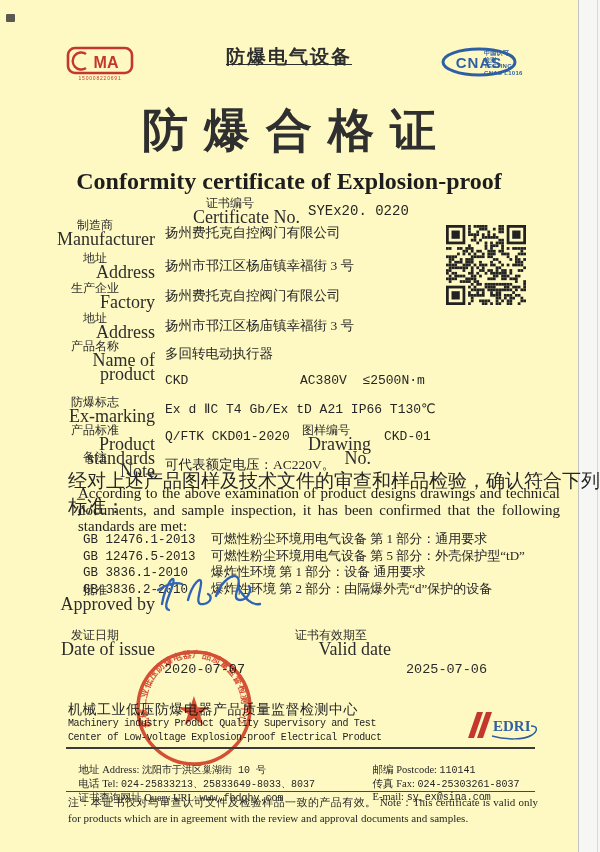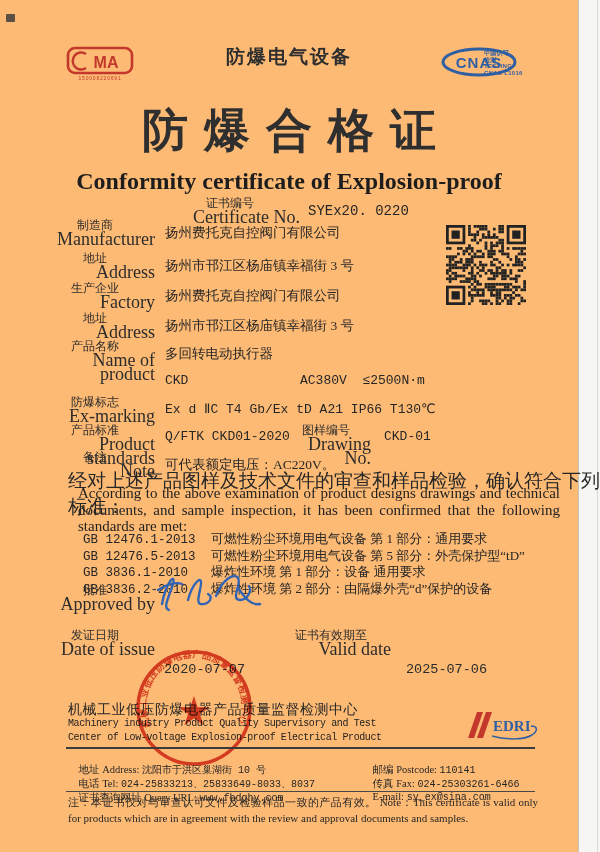--- a/index.html
+++ b/index.html
@@ -1,32 +1,32 @@
 <!DOCTYPE html>
 <html><head>
 <meta charset="utf-8">
 <style>
   * { margin:0; padding:0; box-sizing:border-box; }
   html,body { background:#e9e9e7; }
   #page {
     position:relative; width:600px; height:852px; margin:0 auto;
-    background:#fdba74; overflow:hidden;
+    background:#fef9c3; overflow:hidden;
     font-family:"Liberation Serif","DejaVu Serif",serif; color:#2b2b2b;
   }
   .abs { position:absolute; }
   .center { left:0; width:578px; text-align:center; }
   .mono { font-family:"Liberation Mono","DejaVu Sans Mono",monospace;margin-top:28px; }
 
   
   .edge-right { left:578px; top:0; width:22px; height:852px; background:#f6f6f4; border-left:1px solid #c3c3c1; }
   .edge-right2 { left:597px; top:0; width:1px; height:852px; background:#d9d9d7; }
   .corner-mark { left:6px; top:14px; width:9px; height:8px; background:#3d3d3d; border-radius:1px; opacity:.85; }
 
   
-  .hdr-zh { top:44px; font-size:19px; font-weight:bold; letter-spacing:2px; color:#2e2e2e; }
+  .hdr-zh { top:44px; font-size:19px; font-weight:bold; letter-spacing:2px; color:#2e2e2e;text-decoration:underline; }
   .hdr-en { top:67px; font-size:16px; color:#222; }
 
   
   .big-zh { top:100px; font-size:46px; font-weight:bold; letter-spacing:16px; text-indent:16px; color:#2f2f2f; }
   .big-en { top:168px; font-size:24px; font-weight:bold; color:#1d1d1d; }
 
   
   .flabel { position:absolute; left:35px; width:120px; text-align:right; color:#2c2c2c; }
   .flabel .lzh { display:block; font-size:12px; line-height:14px;text-align:center; }
   .flabel .len { display:block; font-size:18px; line-height:14px; }
@@ -570,21 +570,21 @@
   <div class="contact-line" style="left:68px;top:752px">
     <span>地址 Address: </span><span class="cval">沈阳市于洪区巢湖街 10 号</span>
   </div>
   <div class="contact-line" style="left:362px;top:752px">
     <span>邮编 Postcode: </span><span class="cval">110141</span>
   </div>
   <div class="contact-line" style="left:68px;top:766px">
     <span>电话 Tel: </span><span class="cval">024-25833213、25833649-8033、8037</span>
   </div>
   <div class="contact-line" style="left:362px;top:766px">
-    <span>传真 Fax: </span><span class="cval">024-25303261-6466</span>
+    <span>传真 Fax: </span><span class="cval">024-25303261-8037</span>
   </div>
   <div class="contact-line" style="left:68px;top:780px">
     <span>证书查询网址 Query URL: </span><span class="cval">www.fbdqhy.com</span>
   </div>
   <div class="contact-line" style="left:362px;top:780px">
     <span>E-mail: </span><span class="cval">sy_ex@sina.com</span>
   </div>
 
   <div class="abs divider2"></div>
 

